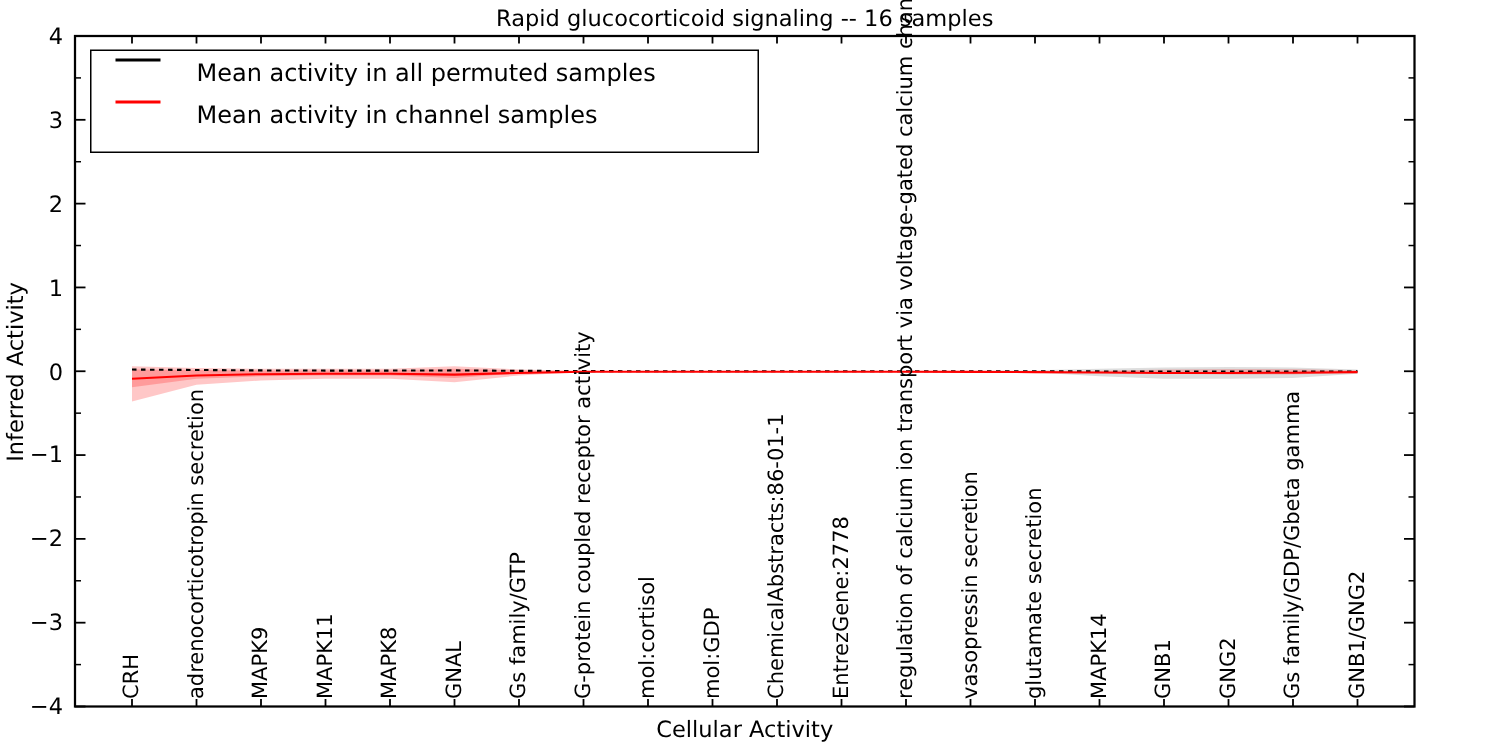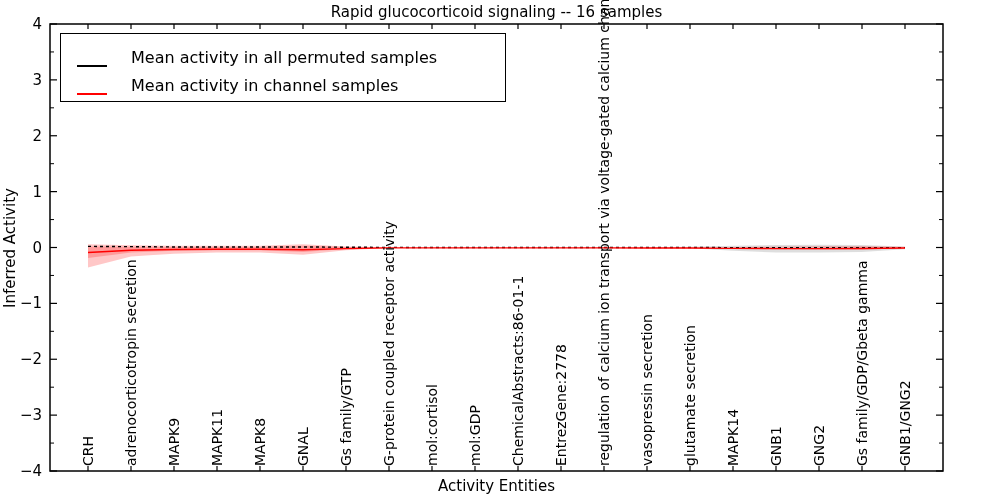--- a/index.html
+++ b/index.html
@@ -71,21 +71,21 @@
     position: absolute;
     left: 60px; top: 33px;
     width: 444px;
     background: #ffffff;
     border: 1.6px solid #000000;
     z-index: 4;
     padding: 5px 0 6px 0;
   }
   .legend-row {
     display: flex;
-    align-items: flex-end;
+    align-items: flex-start;
     height: 28px;
   }
   .legend-line {
     display: inline-block;
     width: 30px; height: 0;
     border-top-width: 2px;
     border-top-style: solid;
     margin-left: 16px;
     margin-right: 24px;
   }
@@ -215,21 +215,21 @@
       <div class="x-tick-label" style="left: 725px; top: 466px;">MAPK14</div>
       <div class="x-tick-label" style="left: 768px; top: 466px;">GNB1</div>
       <div class="x-tick-label" style="left: 811px; top: 466px;">GNG2</div>
       <div class="x-tick-label" style="left: 854px; top: 466px;">Gs family/GDP/Gbeta gamma</div>
       <div class="x-tick-label" style="left: 897px; top: 466px;">GNB1/GNG2</div>
     </div>
 
   <div class="axis-ylabel-anchor">
     <div class="axis-ylabel">Inferred Activity</div>
   </div>
-  <div class="axis-xlabel">Activity Entities</div>
+  <div class="axis-xlabel">Cellular Activity</div>
 
   <div class="legend">
     <div class="legend-row">
       <span class="legend-line" id="legend-line-0" style="border-top-color: rgb(0, 0, 0);"></span>
       <span class="legend-text">Mean activity in all permuted samples</span>
     </div>
     <div class="legend-row">
       <span class="legend-line" id="legend-line-1" style="border-top-color: rgb(255, 0, 0);"></span>
       <span class="legend-text">Mean activity in channel samples</span>
     </div>

